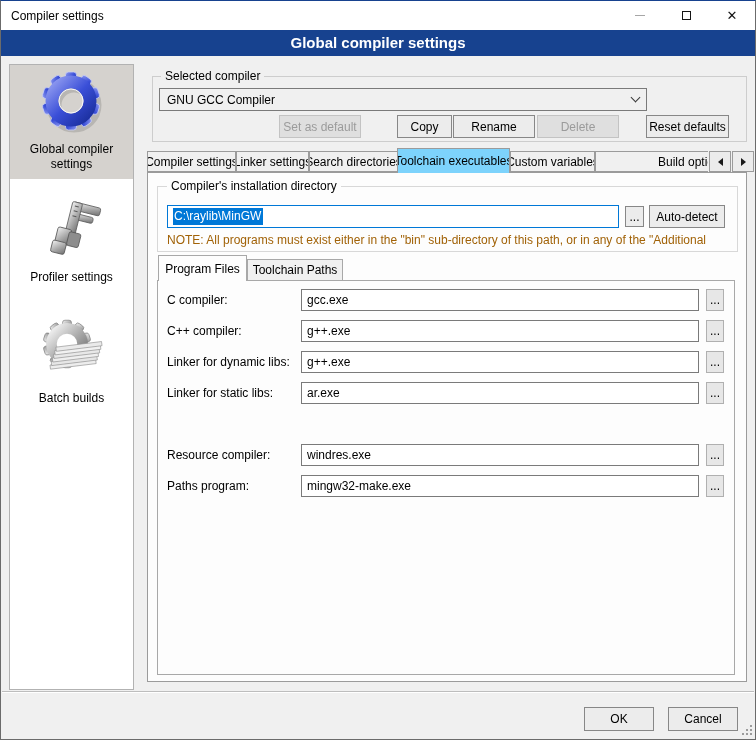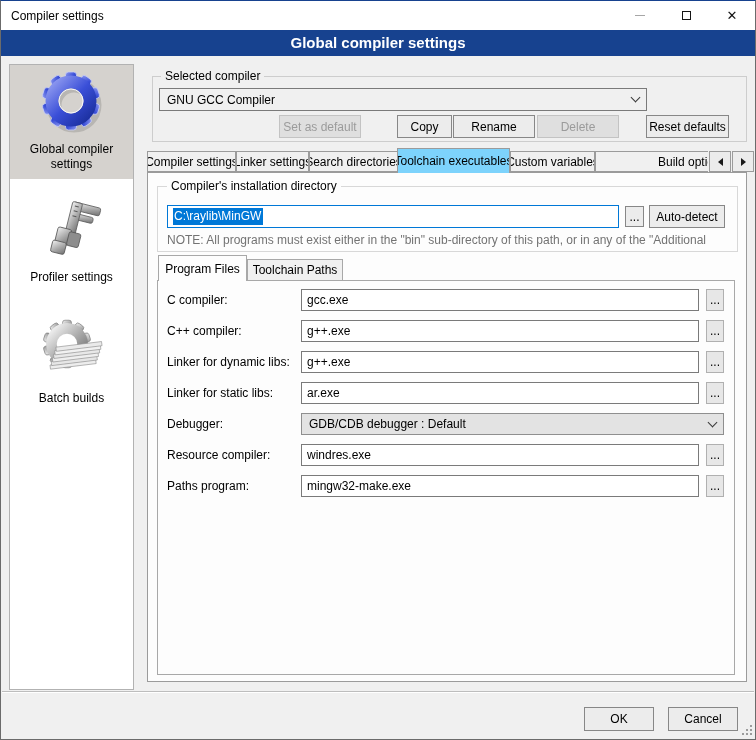--- a/index.html
+++ b/index.html
@@ -57,21 +57,21 @@
   .tab-scroll { position:absolute; top:95px; width:22px; height:21px; background:#ececec; border:1px solid #9b9b9b; display:flex; align-items:center; justify-content:center; z-index:5; }
   .tri-left { width:0; height:0; border-top:4px solid transparent; border-bottom:4px solid transparent; border-right:5px solid #1a1a1a; }
   .tri-right { width:0; height:0; border-top:4px solid transparent; border-bottom:4px solid transparent; border-left:5px solid #1a1a1a; }
 
   .panel { position:absolute; background:#fdfdfd; border:1px solid #9b9b9b; }
   .panel.inner { border-color:#a8a8a8; }
 
   .subtab { position:absolute; background:#f0f0f0; border:1px solid #a8a8a8; display:flex; align-items:center; justify-content:center; white-space:nowrap; z-index:2; }
   .subtab.selected { background:#fdfdfd; border-bottom:none; z-index:3; }
 
-  .note { position:absolute; color:#737373; font-size:12px; white-space:nowrap; overflow:hidden; }
+  .note { position:absolute; color:#a16207; font-size:12px; white-space:nowrap; overflow:hidden; }
 
   
   .frow { position:absolute; left:166px; width:558px; height:22px; }
   .frow .flabel { position:absolute; left:0; top:4px; }
   .frow input.textinput { left:134px; top:0; width:398px; height:22px; }
   .frow .dots { left:539px; top:0; width:18px; height:22px; }
   .frow .combo { left:134px; top:0; width:423px; height:22px; }
 
   
   .footer-sep { position:absolute; left:1px; top:635px; width:752px; height:2px; border-top:1px solid #bdbdbd; border-bottom:1px solid #ffffff; }
@@ -251,27 +251,20 @@
     <div class="frow" style="top:295px;">
       <span class="flabel">Linker for dynamic libs:</span>
       <input class="textinput" type="text" value="g++.exe" style="">
       <div class="btn soft dots">...</div>
     </div>
     <div class="frow" style="top:326px;">
       <span class="flabel">Linker for static libs:</span>
       <input class="textinput" type="text" value="ar.exe" style="">
       <div class="btn soft dots">...</div>
     </div>
-    <div class="frow" style="top:357px;">
-      <span class="flabel">Debugger:</span>
-      <div class="combo gray">
-        <span>GDB/CDB debugger : Default</span>
-        <span class="chev"></span>
-      </div>
-    </div>
     <div class="frow" style="top:388px;">
       <span class="flabel">Resource compiler:</span>
       <input class="textinput" type="text" value="windres.exe" style="">
       <div class="btn soft dots">...</div>
     </div>
     <div class="frow" style="top:419px;">
       <span class="flabel">Paths program:</span>
       <input class="textinput" type="text" value="mingw32-make.exe" style="">
       <div class="btn soft dots">...</div>
     </div>

